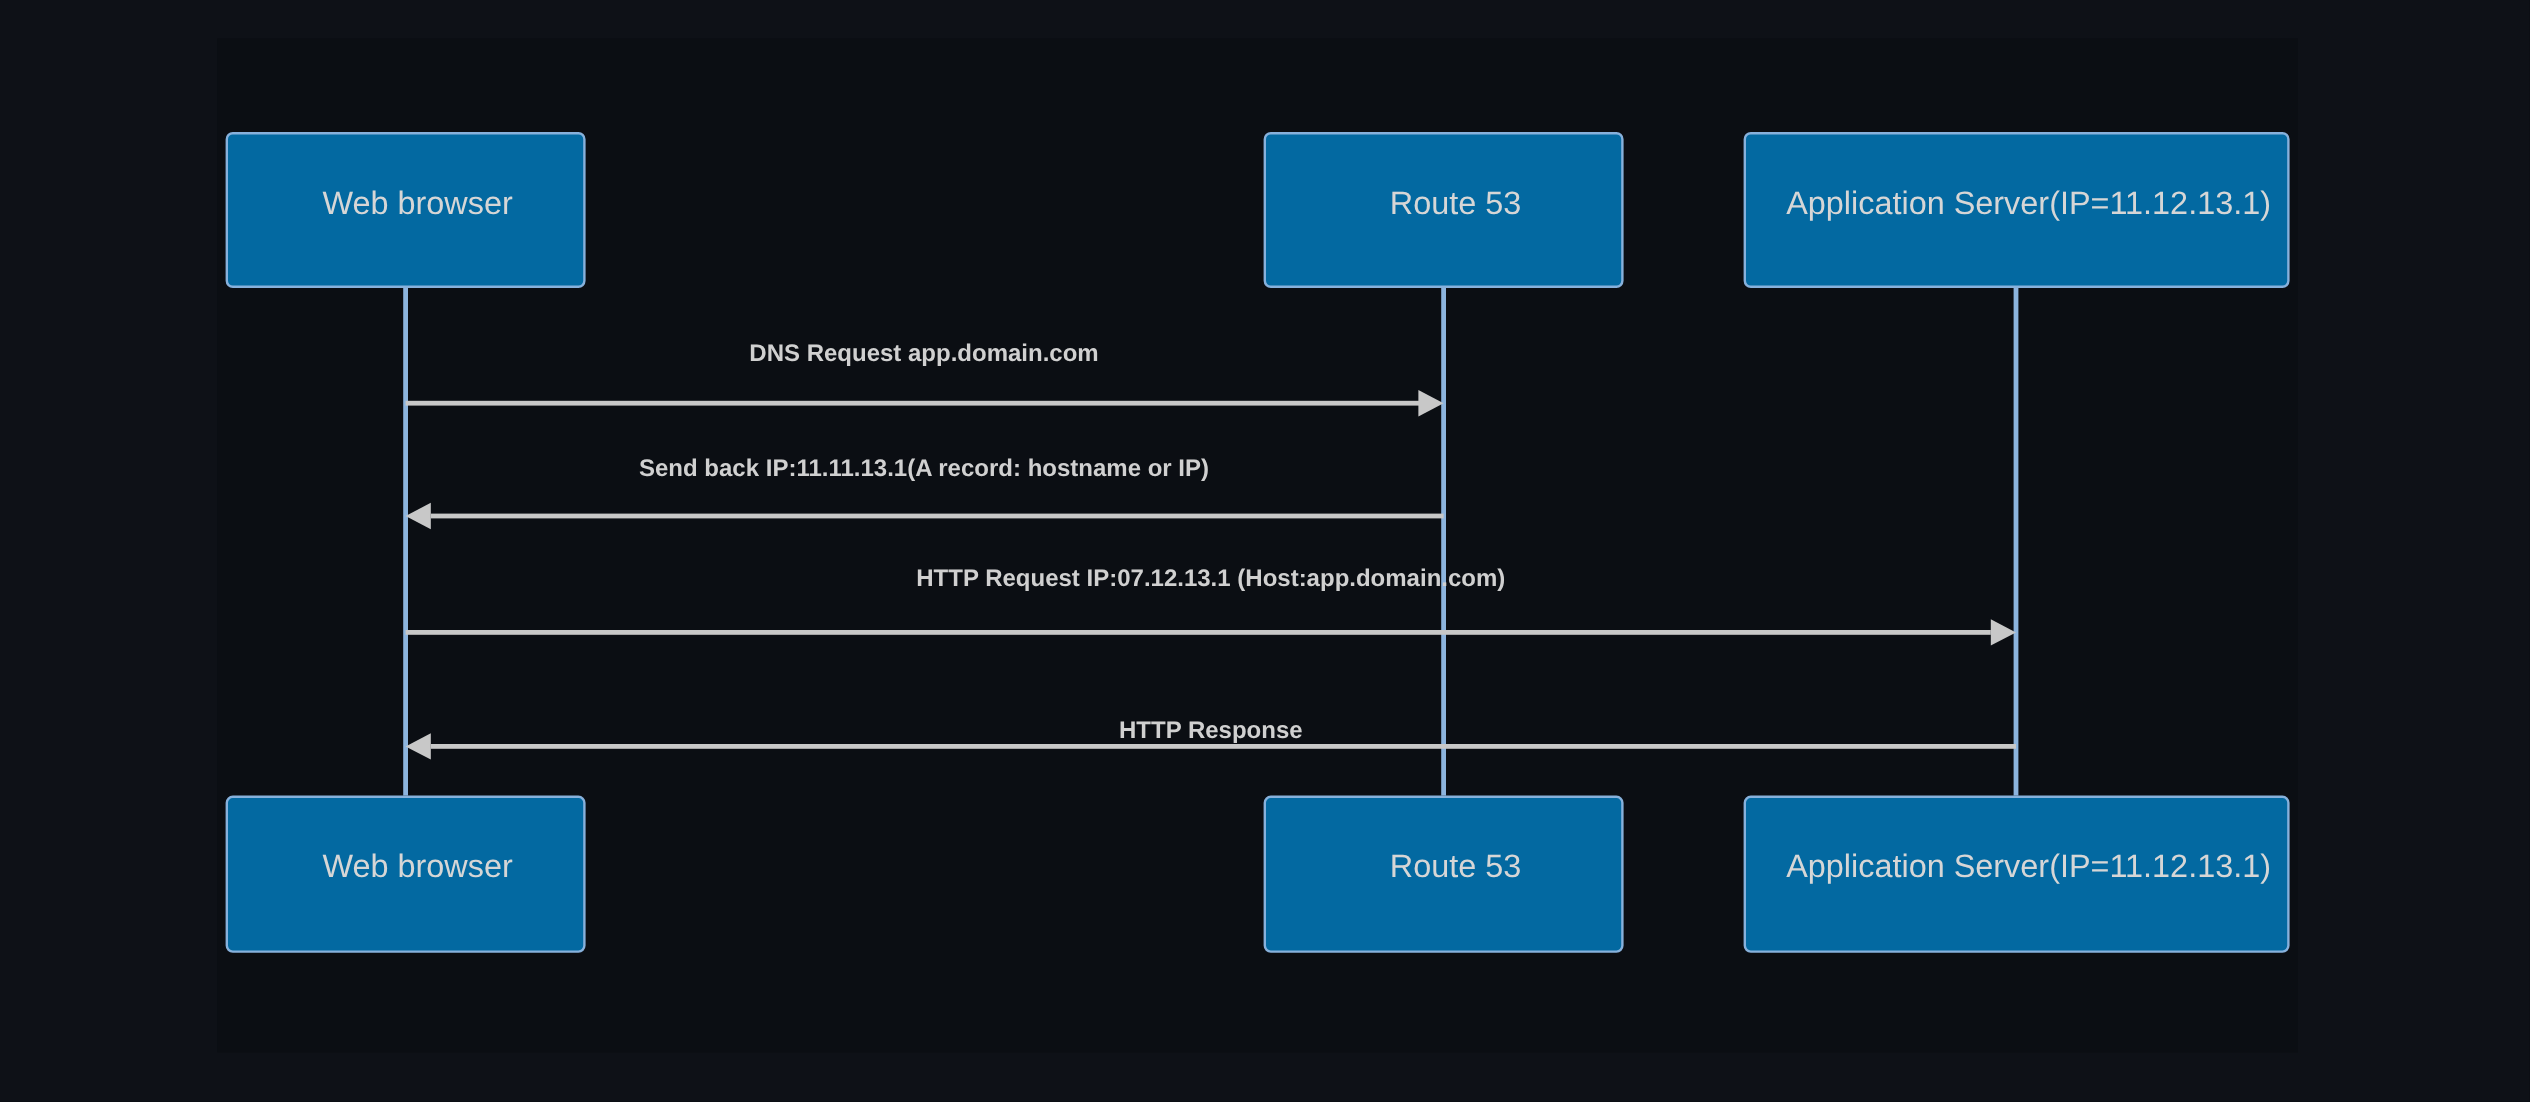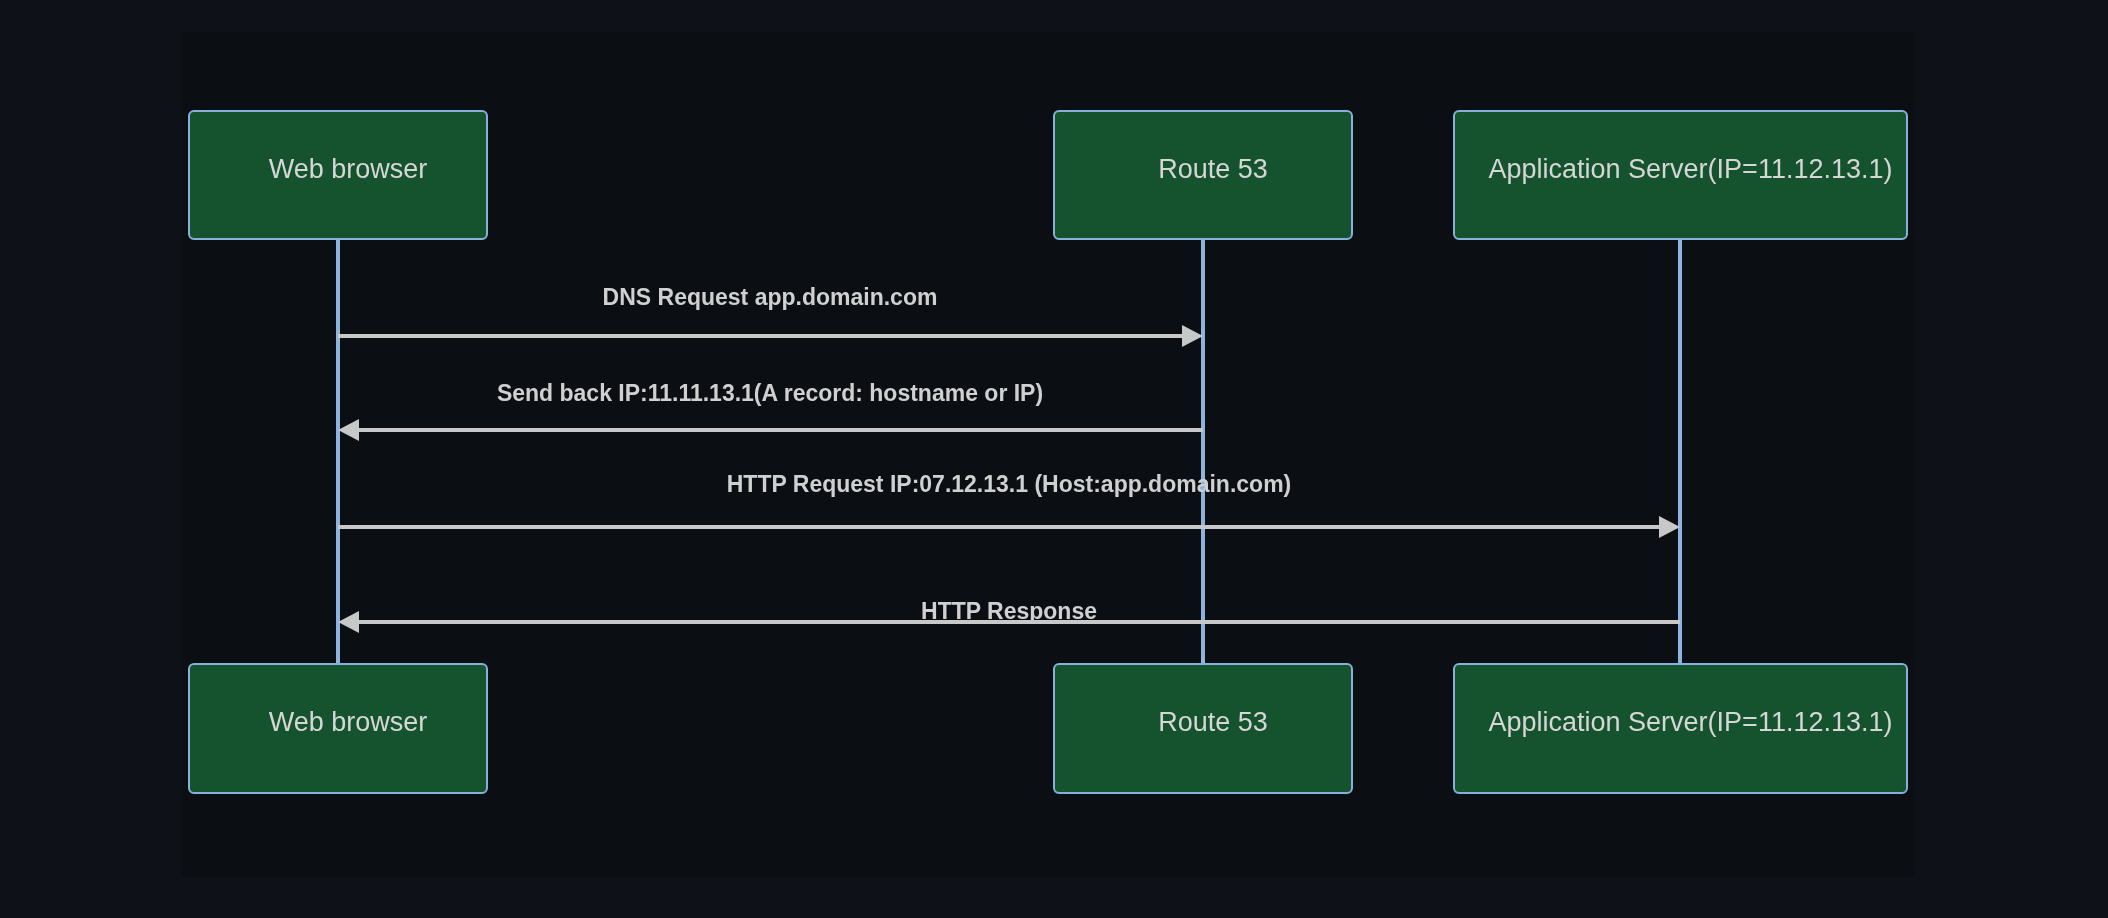--- a/index.html
+++ b/index.html
@@ -11,21 +11,21 @@
     overflow: hidden;
   }
   .surface {
     position: absolute;
     left: 181px; top: 32px; width: 1734px; height: 845px;
     background: #0b0e13;
   }
   .actor-box {
     position: absolute;
     height: 130px;
-    background: #14532d;
+    background: #0369a1;
     border: 2.5px solid #87b1dc;
     border-radius: 6px;
     box-sizing: border-box;
     display: flex; align-items: center; justify-content: center;
     color: #d6d6d6;
     font-size: 27px;
     white-space: nowrap;
     padding-left: 20px;
   }
   .actor-box span { transform: translateY(-6px); }
@@ -36,21 +36,21 @@
   }
   .msg-line {
     position: absolute;
     height: 4px;
     background: #c8c8c8;
   }
   .msg-label {
     position: absolute;
     transform: translateX(-50%);
     color: #d0d0d0;
-    font-size: 23px;
+    font-size: 20px;
     font-weight: 700;
     white-space: nowrap;
   }
   .arrow-right {
     position: absolute;
     width: 0; height: 0;
     border-top: 11px solid transparent;
     border-bottom: 11px solid transparent;
     border-left: 21px solid #c8c8c8;
   }

